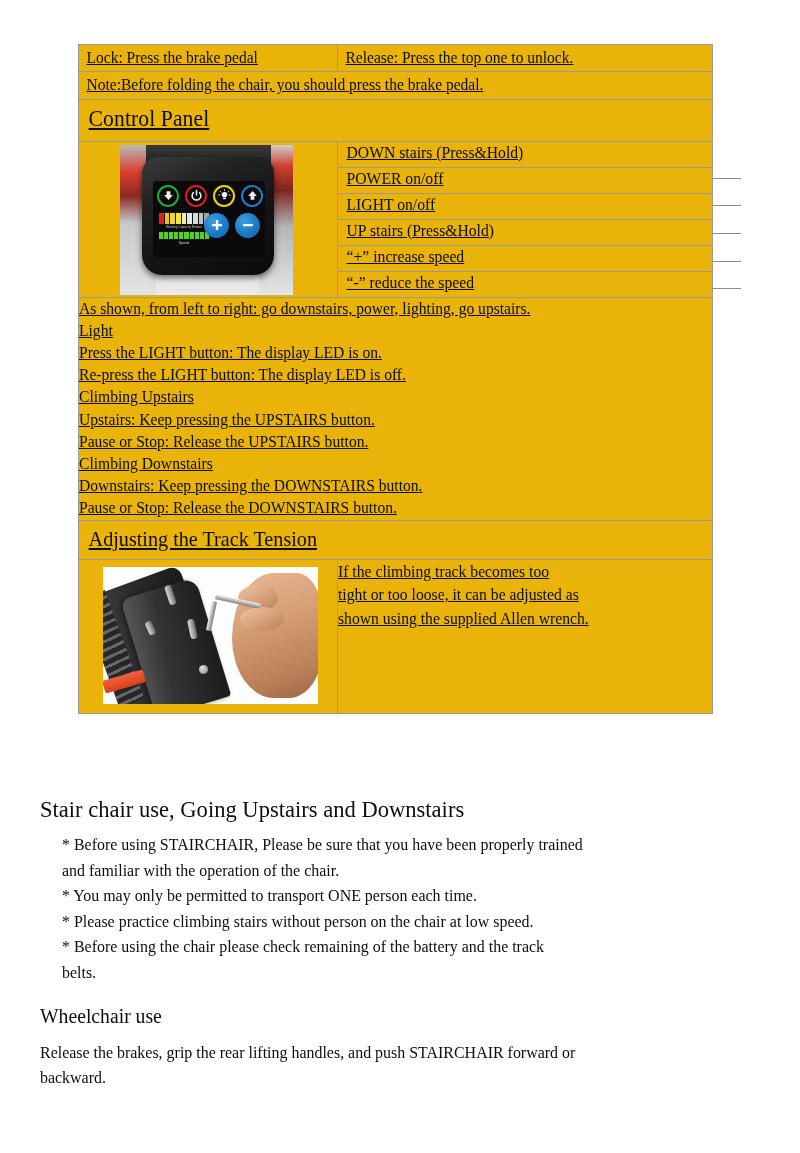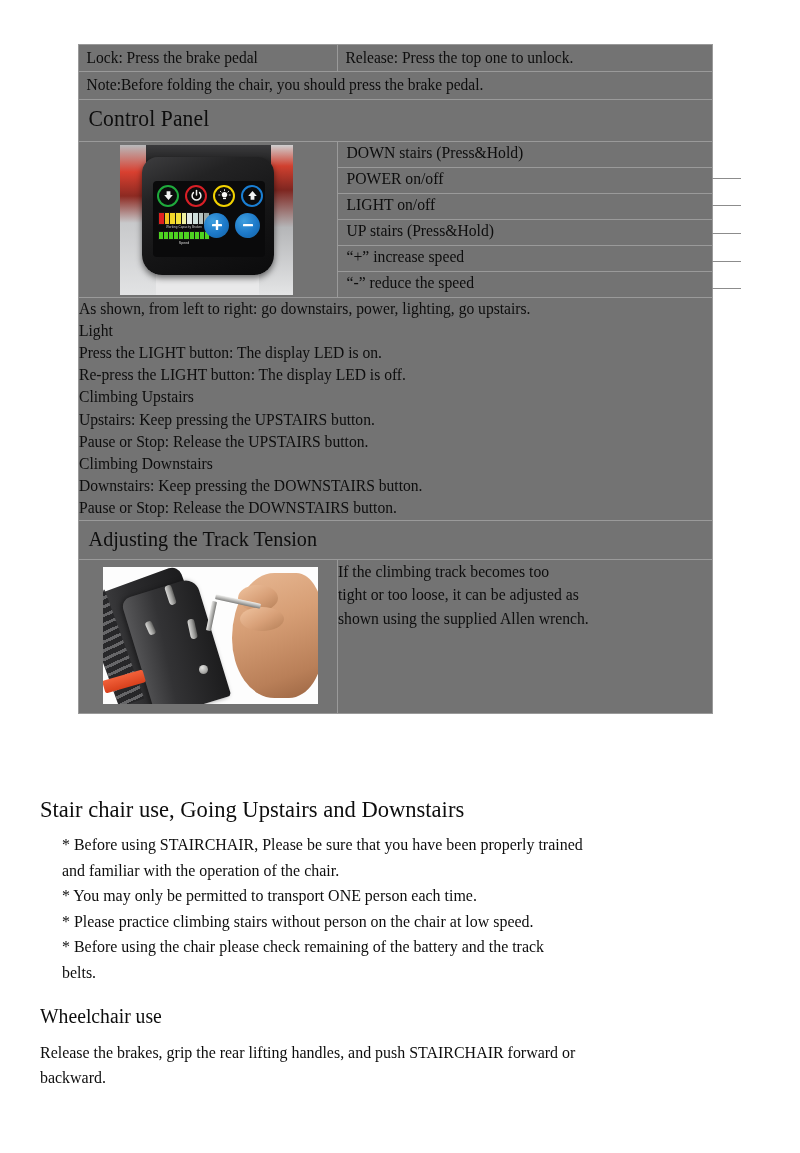--- a/index.html
+++ b/index.html
@@ -22,21 +22,22 @@
     left: 78px;
     top: 44px;
     width: 634px;
     border-collapse: collapse;
     table-layout: fixed;
   }
   .doc-table td {
     border: 1px solid #9a9a9a;
     padding: 0;
     vertical-align: top;
-    background: #737373;
+    background: #eab308;
+    text-decoration: underline;
   }
   .cell-pad {
     padding: 3px 6px 4px 8px;
     font-size: 16.5px;
     line-height: 1.18;
     transform: scaleX(0.94);
     transform-origin: left center;
     white-space: nowrap;
   }
 

